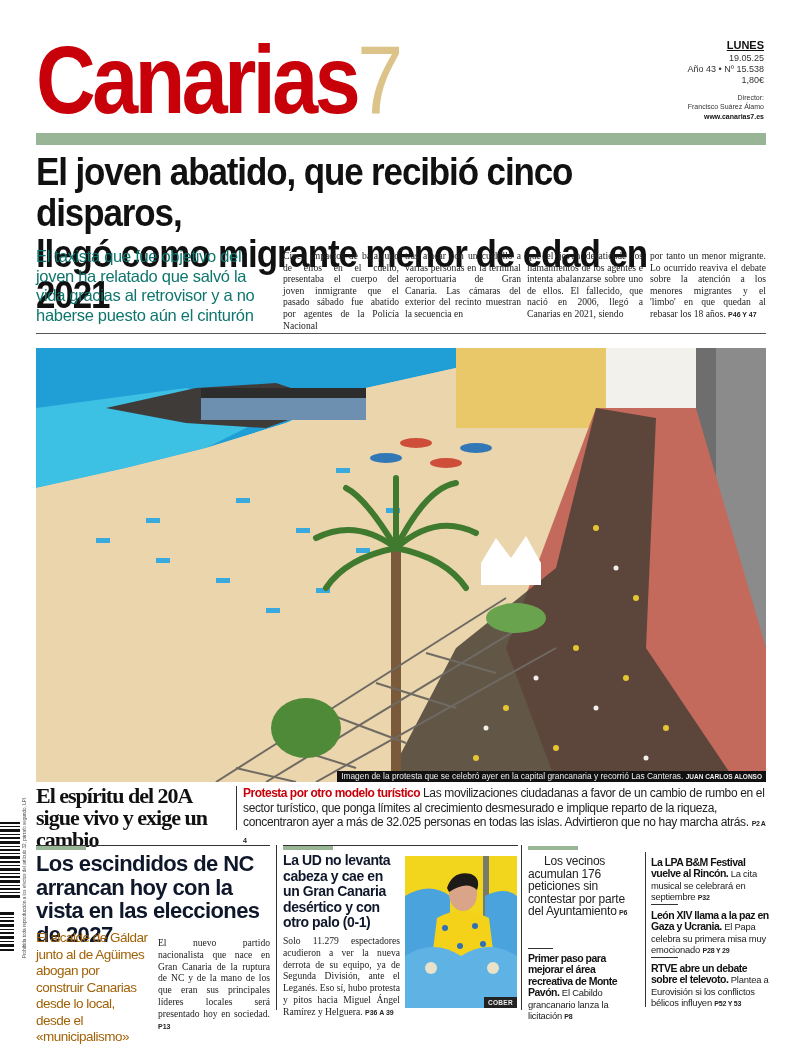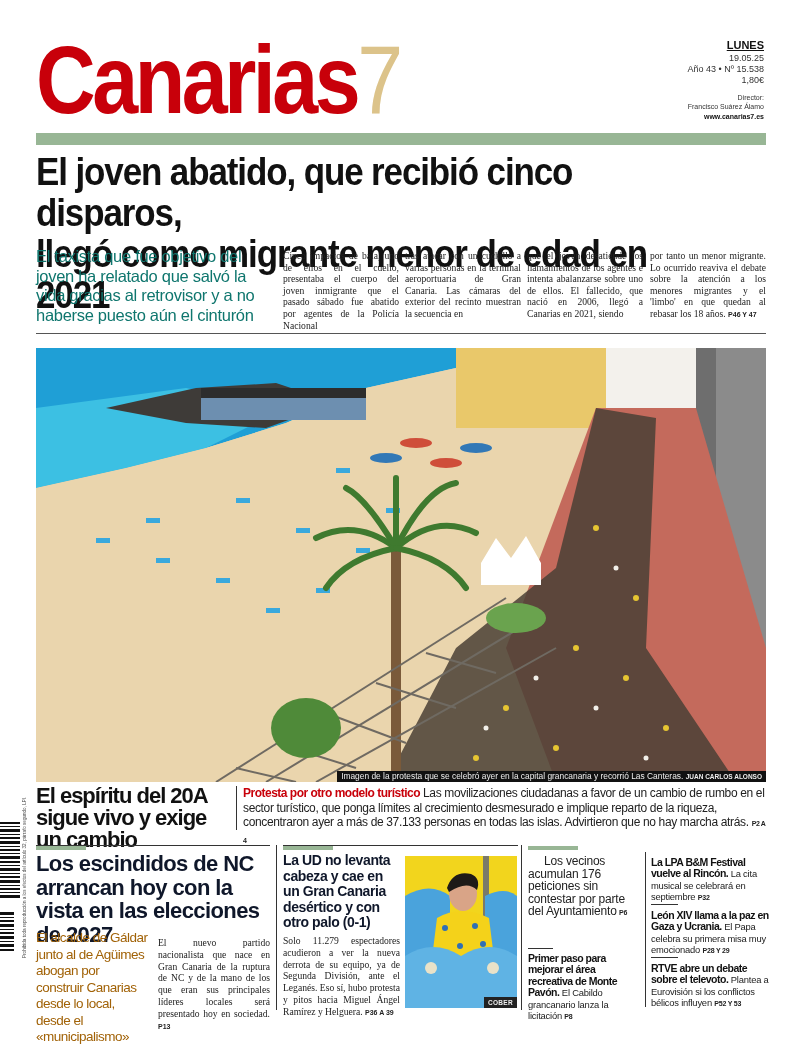--- a/index.html
+++ b/index.html
@@ -29,21 +29,21 @@
   .pageref { font-family: "Liberation Sans", sans-serif; font-weight: 700; font-size: 7px; }
   .rule-mid { position: absolute; left: 36px; top: 333px; width: 730px; height: 1px; background: #555; }
 
   
   .photo { position: absolute; left: 36px; top: 348px; width: 730px; height: 434px; overflow: hidden; background: #e7d3ae; }
   .photo svg { display: block; }
   .caption { position: absolute; right: 0; bottom: 0; background: #111; color: #eee; font-size: 8.4px; line-height: 11px; padding: 0 4px; white-space: nowrap; }
   .caption .credit { font-weight: 700; font-size: 6.5px; }
 
   
-  .secondary-title { position: absolute; left: 36px; top: 785px; width: 200px; font-weight: 700; font-size: 22px; line-height: 22px; letter-spacing: -1px; color: #111; }
+  .secondary-title { position: absolute; left: 36px; top: 785px; width: 200px; font-weight: 700; font-size: 22px; line-height: 22px; letter-spacing: -1px; color: #111; font-family: Liberation Serif, serif; }
   .vdiv { position: absolute; width: 1px; background: #333; }
   .secondary-text { position: absolute; left: 243px; top: 786px; width: 523px; font-size: 12px; line-height: 14.5px; color: #222; letter-spacing: -0.35px; }
   .secondary-text .kicker { color: #c8000a; font-weight: 700; letter-spacing: -0.5px; }
 
   
   .topline { position: absolute; top: 845px; height: 1px; background: #333; }
   .greentab { position: absolute; top: 846px; height: 4px; background: #98b695; }
   .story-title { position: absolute; font-weight: 700; color: #0f172a; }
   .nc-title { left: 36px; top: 852px; width: 230px; font-size: 22px; line-height: 23.5px; letter-spacing: -0.6px; }
   .nc-deck { position: absolute; left: 36px; top: 930px; width: 112px; font-size: 13.5px; line-height: 16.5px; color: #a16207; letter-spacing: -0.5px; }
@@ -191,21 +191,21 @@
   <div class="caption">
     <span>Imagen de la protesta que se celebró ayer en la capital grancanaria y recorrió Las Canteras.</span>
     <span class="credit">JUAN CARLOS ALONSO</span>
   </div>
 </div>
 
 <div class="secondary-title">El espíritu del 20A sigue vivo y exige un cambio</div>
 <div class="vdiv" style="left:236px; top:786px; height:44px;"></div>
 <div class="secondary-text">
   <span class="kicker">Protesta por otro modelo turístico</span>
-  <span>Las movilizaciones ciudadanas a favor de un cambio de rumbo en el sector turístico, que ponga límites al crecimiento desmesurado e implique reparto de la riqueza, concentraron ayer a más de 37.133 personas en todas las islas. Advirtieron que no hay marcha atrás.</span>
+  <span>Las movilizaciones ciudadanas a favor de un cambio de rumbo en el sector turístico, que ponga límites al crecimiento desmesurado e implique reparto de la riqueza, concentraron ayer a más de 32.025 personas en todas las islas. Advirtieron que no hay marcha atrás.</span>
   <span class="pageref">P2 A 4</span>
 </div>
 
 <svg class="barcode" viewBox="0 0 20 135">
   <g fill="#111">
     <rect x="0" y="0" width="20" height="2"></rect>
       <rect x="0" y="4" width="20" height="1"></rect>
       <rect x="0" y="7" width="20" height="3"></rect>
     <rect x="0" y="12" width="20" height="1"></rect>
       <rect x="0" y="15" width="20" height="2"></rect>

